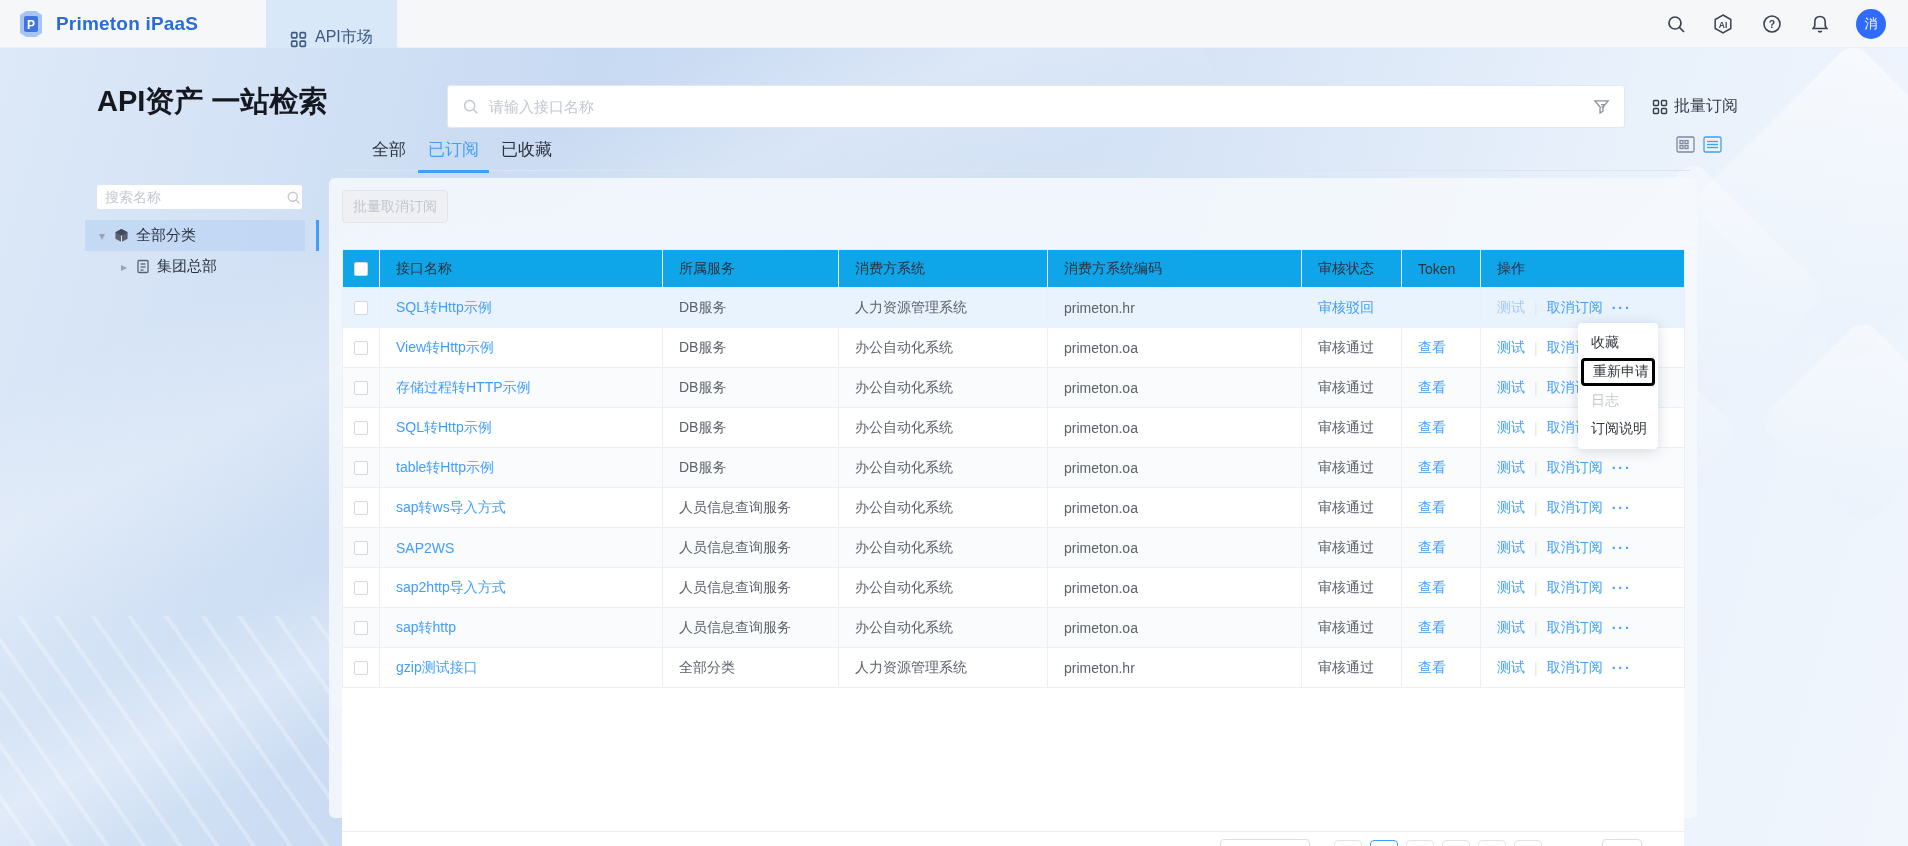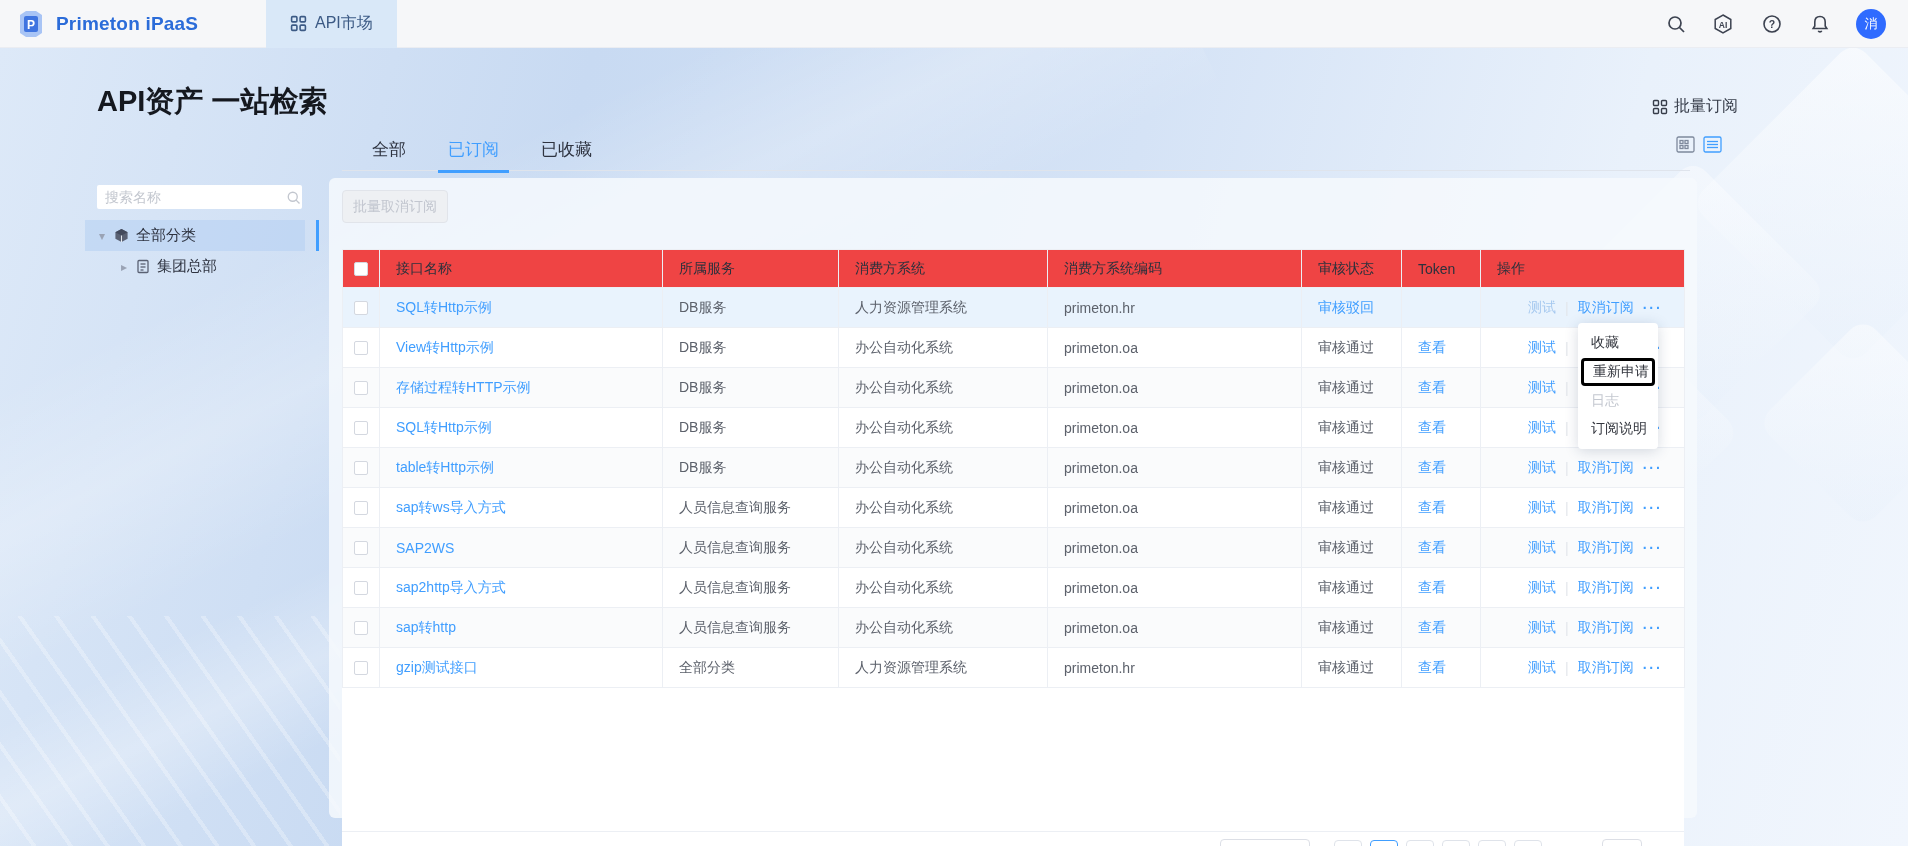--- a/index.html
+++ b/index.html
@@ -5,21 +5,21 @@
   * { margin:0; padding:0; box-sizing:border-box; }
   html,body { width:1908px; height:846px; font-family:"Liberation Sans","DejaVu Sans",sans-serif; }
   .app { position:relative; width:1908px; height:846px; overflow:hidden; background:#dfe9f7; }
 
   
   .hdr { position:absolute; top:0; left:0; width:100%; height:48px; background:#f6f7f9;
          border-bottom:1px solid #ebedf2; display:flex; align-items:center; z-index:40; }
   .brand { display:flex; align-items:center; gap:10px; margin-left:16px; width:214px; flex:none; }
   .brand-name { font-size:19px; font-weight:bold; color:#2b6cd9; letter-spacing:.2px; }
   .hdr-tab { height:48px; padding:0 24px; background:#d9e8f8; color:#3c5a85; display:flex;
-             align-items:center; gap:8px; font-size:16px; margin-left:36px; cursor:pointer; }
+             align-items:flex-end; gap:8px; font-size:16px; margin-left:36px; cursor:pointer; }
   .hdr-sp { flex:1; }
   .hdr-icons { display:flex; align-items:center; gap:26px; margin-right:22px; color:#3c4250; }
   .hicon { width:22px; height:22px; display:flex; align-items:center; justify-content:flex-end; cursor:pointer; }
   .avatar { width:30px; height:30px; border-radius:50%; background:#2f6bff; color:#fff; font-size:13px;
             display:flex; align-items:center; justify-content:center; cursor:pointer; }
 
   
   .bg { position:absolute; top:48px; left:0; right:0; bottom:0;
         background:linear-gradient(105deg,#dde9f8 0%,#c8daf2 28%,#d5e3f6 55%,#e9f1fb 78%,#f1f6fd 100%); }
   .streak { position:absolute; background:linear-gradient(180deg,rgba(255,255,255,0),rgba(255,255,255,.55),rgba(255,255,255,0));
@@ -41,21 +41,21 @@
                 border:1px solid #e3e7ee; border-radius:3px; display:flex; align-items:center; padding:0 14px; z-index:5; }
   .search-bar input { flex:1; border:none; outline:none; font-size:15px; color:#333; background:transparent; margin-left:10px;
                       font-family:inherit; }
   .search-bar input::placeholder { color:#c3c7cf; }
   .batch-sub { position:absolute; left:1652px; top:96px; display:flex; align-items:center; gap:6px; font-size:16px;
                color:#363c49; cursor:pointer; z-index:5; }
   .view-toggles { position:absolute; left:1676px; top:136px; display:flex; gap:8px; z-index:5; }
 
   
   .tabs-line { position:absolute; left:342px; top:170px; width:1348px; height:1px; background:#dfe4ec; z-index:4; }
-  .tabs { position:absolute; left:372px; top:138px; display:flex; gap:42px; z-index:5;justify-content:center; }
+  .tabs { position:absolute; left:372px; top:138px; display:flex; gap:22px; z-index:5;justify-content:center; }
   .tab { font-size:17px; color:#2e3340; padding-bottom:12px; cursor:pointer; position:relative; }
   .tab.active { color:#409eff; }
   .tab.active:after { content:""; position:absolute; left:-10px; right:-10px; bottom:0; height:3px; background:#409eff; }
 
   
   .side-search { position:absolute; left:97px; top:185px; width:205px; height:24px; background:#fff; border-radius:2px;
                  display:flex; align-items:center; padding:0 8px; z-index:5; }
   .side-search input { flex:1; border:none; outline:none; font-size:14px; color:#333; background:transparent; font-family:inherit; }
   .side-search input::placeholder { color:#c3c7cf; }
   .tree { position:absolute; left:85px; top:220px; width:220px; z-index:5; }
@@ -71,28 +71,28 @@
            border-radius:6px; z-index:6; }
   .btn-batch-cancel { position:absolute; left:13px; top:12px; width:106px; height:33px; background:#eef0f3;
                       border:1px solid #e1e4ea; border-radius:4px; color:#c2c6cf; font-size:14px;
                       display:flex; align-items:center; justify-content:center; cursor:not-allowed; }
   .table-wrap { position:absolute; left:13px; top:71px; width:1342px; height:627px; background:#fff;
                 display:flex; flex-direction:column; }
   table { border-collapse:collapse; table-layout:fixed; width:1342px; font-size:14px; }
   th,td { border:1px solid #eceff4; height:38px; padding:0 16px; text-align:left; overflow:hidden;
           white-space:nowrap; text-overflow:ellipsis; }
   tbody td { height:40px; color:#5c616b; }
-  th { background:#ef4444; color:#2c313c; font-weight:normal; }
+  th { background:#0ea5e9; color:#2c313c; font-weight:normal; }
   tr.stripe td { background:#fafbfc; }
   tr.hl td { background:#e9f3fd; }
   .cbx { width:14px; height:14px; border:1px solid #d4d8e0; border-radius:2px; background:#fff; cursor:pointer; }
   td.cbx-cell, th.cbx-cell { padding:0 11px; }
   .lnk { color:#409eff; cursor:pointer; }
   .name-lnk { font-size:14px; }
-  .act { display:flex; align-items:center; gap:9px;margin-left:31px; }
+  .act { display:flex; align-items:center; gap:9px; }
   .act .sep { color:#e3e6eb; }
   .act .dis { color:#a5c8ef; cursor:not-allowed; }
   .more-dots { letter-spacing:2px; font-weight:bold; }
 
   
   .pager { border-top:1px solid #eceff4; margin-top:auto; height:45px; display:flex; align-items:center;
            justify-content:flex-end; padding-right:14px; gap:8px; font-size:14px; color:#5c616b; }
   .pg-total { margin-right:10px; }
   .pg-size { width:90px; height:30px; border:1px solid #dcdfe6; border-radius:4px; background:#fff;
              display:flex; align-items:center; justify-content:space-between; padding:0 8px 0 12px;
@@ -176,20 +176,36 @@
         <svg width="20" height="20" viewBox="0 0 20 20" fill="none" stroke="#3c4250" stroke-width="1.6">
           <path d="M10 2.5 C6.6 2.5 4.8 5 4.8 8 L4.8 12 L3.2 14.5 L16.8 14.5 L15.2 12 L15.2 8 C15.2 5 13.4 2.5 10 2.5 Z"></path>
           <path d="M8.3 16.7 a1.8 1.8 0 0 0 3.4 0"></path>
         </svg>
       </span>
       <span class="avatar">消</span>
     </div>
   </div>
 
   <div class="page-title">API资产 一站检索</div>
+  <div class="search-bar">
+    <span>
+      <svg width="17" height="17" viewBox="0 0 20 20" fill="none" stroke="#c3c7cf" stroke-width="1.8">
+        <circle cx="9" cy="9" r="6"></circle>
+          <line x1="13.5" y1="13.5" x2="18" y2="18"></line>
+      </svg>
+    </span>
+    <input placeholder="请输入接口名称" style="">
+    <span>
+      <svg width="17" height="17" viewBox="0 0 18 18" fill="none" stroke="#8b909b" stroke-width="1.4">
+        <path d="M2 3 L16 3 L10.5 9.5 L10.5 14 L7.5 16 L7.5 9.5 Z"></path>
+        <line x1="8.5" y1="7" x2="12.5" y2="7"></line>
+          <line x1="9" y1="9.5" x2="12" y2="9.5"></line>
+      </svg>
+    </span>
+  </div>
   <div class="batch-sub">
     <span>
       <svg width="16" height="16" viewBox="0 0 16 16" fill="none" stroke="#363c49" stroke-width="1.4">
         <rect x="1.5" y="1.5" width="5" height="5" rx="1"></rect>
           <rect x="9.5" y="1.5" width="5" height="5" rx="1"></rect>
         <rect x="1.5" y="9.5" width="5" height="5" rx="1"></rect>
           <rect x="9.5" y="9.5" width="5" height="5" rx="1"></rect>
       </svg>
     </span>
     <span>批量订阅</span>

